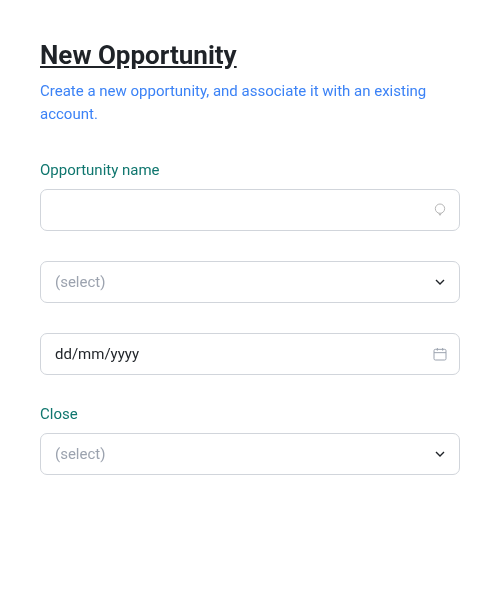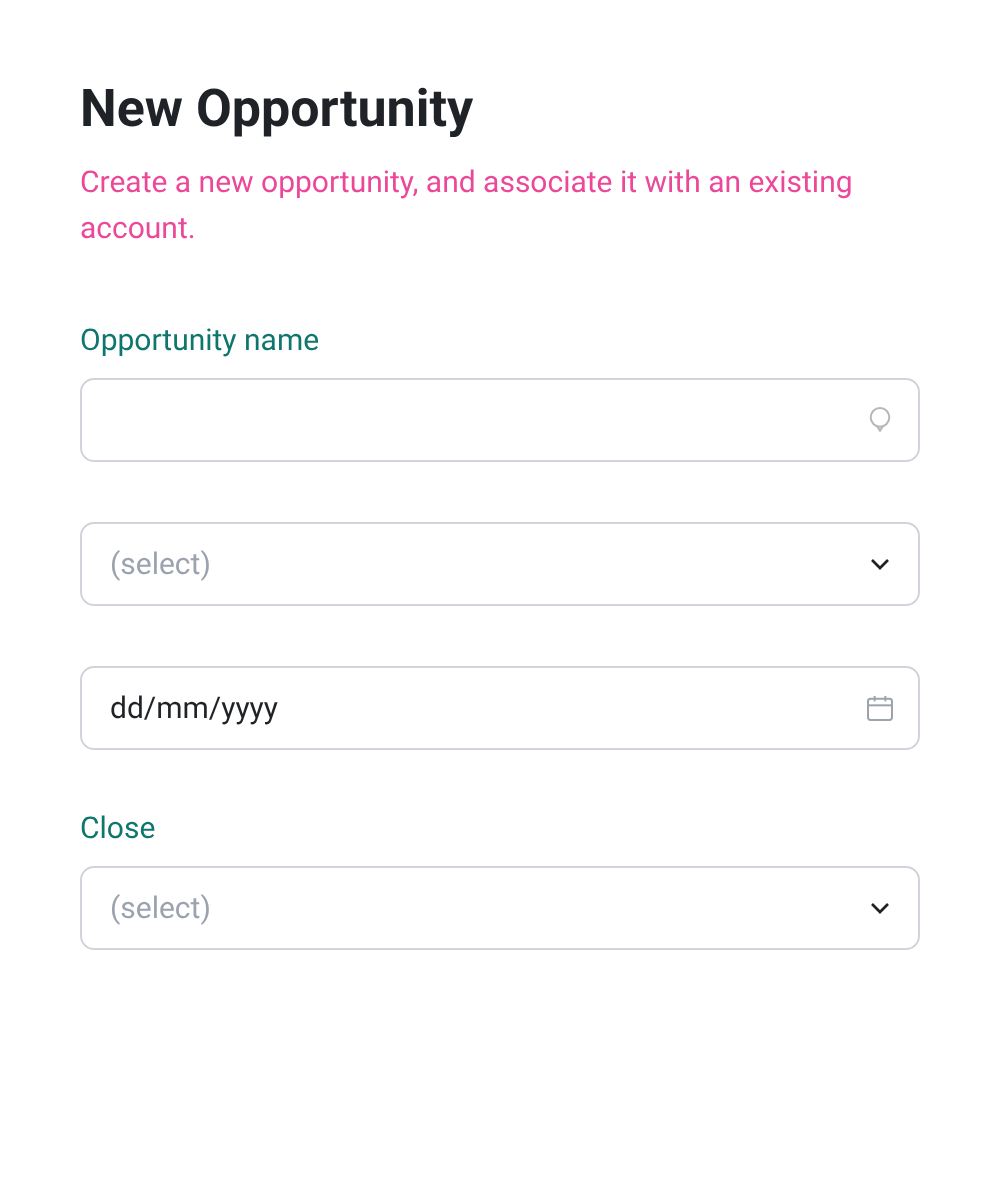--- a/index.html
+++ b/index.html
@@ -12,24 +12,25 @@
       background: #ffffff;
       padding: 40px;
       width: 500px;
       color: #1f2937;
     }
     .page-title {
       font-size: 26px;
       font-weight: 700;
       color: #1f2328;
       margin-bottom: 10px;
+      text-decoration: underline;
     }
     .page-subtitle {
       font-size: 15px;
-      color: #ec4899;
+      color: #3b82f6;
       line-height: 1.5;
       margin-bottom: 36px;
     }
     .field-group {
       margin-bottom: 30px;
     }
     .field-label {
       font-size: 15px;
       color: #0f766e;
       margin-bottom: 10px;

